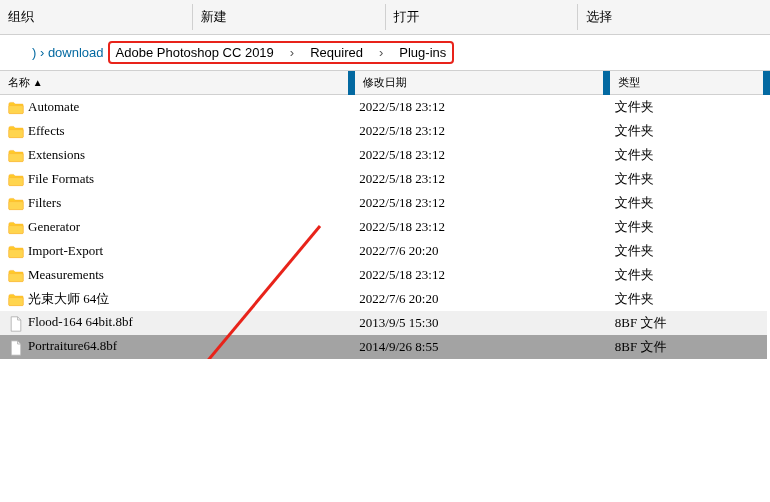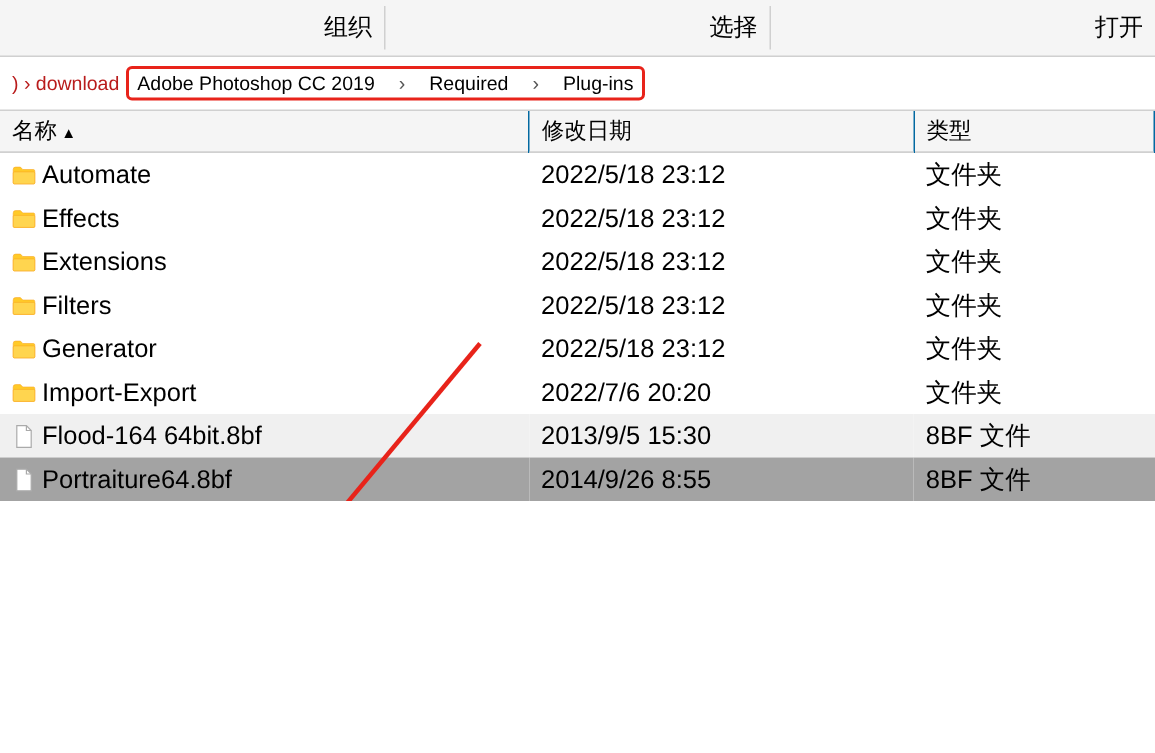--- a/index.html
+++ b/index.html
@@ -20,23 +20,23 @@
 
     .toolbar {
       display: flex;
       border-bottom: 1px solid #d0d0d0;
       background: #f5f5f5;
       padding: 4px 0;
     }
 
     .toolbar-btn {
       flex: 1;
-      text-align: right;
+      text-align: left;
       padding: 4px 8px;
-      font-size: 16px;
+      font-size: 13px;
       border-right: 1px solid #d0d0d0;
       cursor: pointer;
       color: #000;
     }
 
     .toolbar-btn:last-child {
       border-right: none;
     }
 
     .breadcrumb-bar {
@@ -57,51 +57,53 @@
       gap: 14px;
     }
 
     .breadcrumb-sep {
       margin: 0 2px;
       color: #555;
     }
 
     .breadcrumb-prefix {
       margin-right: 4px;
-      color: #b91c1c;
+      color: #0369a1;
+      margin-left: 24px;
     }
 
     .file-list {
       width: 100%;
       border-collapse: collapse;
     }
 
     .file-list thead tr {
       background: #f5f5f5;
       border-bottom: 1px solid #d0d0d0;
     }
 
     .file-list th {
       text-align: left;
       padding: 4px 8px;
       font-weight: normal;
       color: #000;
-      border-right: 1px solid #0369a1;
-      font-size: 15px;
+      border-right: 7px solid #0369a1;
+      font-size: 11px;
     }
 
     .file-list th.sort-asc::after {
       content: " ▲";
       font-size: 10px;
     }
 
     .file-list td {
       padding: 3px 8px;
-      font-size: 17px;
+      font-size: 13px;
       vertical-align: middle;
+      font-family: Liberation Serif, serif;
     }
 
     .col-name {
       width: 220px;
     }
 
     .col-date {
       width: 160px;
     }
 
@@ -137,22 +139,23 @@
       width: 100%;
       height: 100%;
       pointer-events: none;
     }
   </style>
 </head>
 <body>
 
 <div class="toolbar">
   <div class="toolbar-btn">组织</div>
+  <div class="toolbar-btn">新建</div>
+  <div class="toolbar-btn">打开</div>
   <div class="toolbar-btn">选择</div>
-  <div class="toolbar-btn">打开</div>
 </div>
 
 <div class="breadcrumb-bar">
   <span class="breadcrumb-prefix">) › download</span>
   <div class="breadcrumb-highlight">
     <span>Adobe Photoshop CC 2019</span>
     <span class="breadcrumb-sep">›</span>
     <span>Required</span>
     <span class="breadcrumb-sep">›</span>
     <span>Plug-ins</span>
@@ -190,37 +193,61 @@
         <path d="M1 3 Q1 1 3 1 L7 1 L9 3 L18 3 Q19 3 19 4.5 L19 14 Q19 15 18 15 L2 15 Q1 15 1 14 Z" fill="#FFCA28" stroke="#F9A825" stroke-width="0.5"></path>
         <rect x="1" y="5" width="18" height="10" rx="1" fill="#FFD54F" stroke="#F9A825" stroke-width="0.5"></rect>
       </svg>Extensions</td>
           <td class="col-date">2022/5/18 23:12</td>
           <td class="col-type">文件夹</td>
         </tr>
         <tr>
           <td class="col-name"><svg class="folder-icon" viewBox="0 0 20 16" xmlns="http://www.w3.org/2000/svg">
         <path d="M1 3 Q1 1 3 1 L7 1 L9 3 L18 3 Q19 3 19 4.5 L19 14 Q19 15 18 15 L2 15 Q1 15 1 14 Z" fill="#FFCA28" stroke="#F9A825" stroke-width="0.5"></path>
         <rect x="1" y="5" width="18" height="10" rx="1" fill="#FFD54F" stroke="#F9A825" stroke-width="0.5"></rect>
+      </svg>File Formats</td>
+          <td class="col-date">2022/5/18 23:12</td>
+          <td class="col-type">文件夹</td>
+        </tr>
+        <tr>
+          <td class="col-name"><svg class="folder-icon" viewBox="0 0 20 16" xmlns="http://www.w3.org/2000/svg">
+        <path d="M1 3 Q1 1 3 1 L7 1 L9 3 L18 3 Q19 3 19 4.5 L19 14 Q19 15 18 15 L2 15 Q1 15 1 14 Z" fill="#FFCA28" stroke="#F9A825" stroke-width="0.5"></path>
+        <rect x="1" y="5" width="18" height="10" rx="1" fill="#FFD54F" stroke="#F9A825" stroke-width="0.5"></rect>
       </svg>Filters</td>
           <td class="col-date">2022/5/18 23:12</td>
           <td class="col-type">文件夹</td>
         </tr>
         <tr>
           <td class="col-name"><svg class="folder-icon" viewBox="0 0 20 16" xmlns="http://www.w3.org/2000/svg">
         <path d="M1 3 Q1 1 3 1 L7 1 L9 3 L18 3 Q19 3 19 4.5 L19 14 Q19 15 18 15 L2 15 Q1 15 1 14 Z" fill="#FFCA28" stroke="#F9A825" stroke-width="0.5"></path>
         <rect x="1" y="5" width="18" height="10" rx="1" fill="#FFD54F" stroke="#F9A825" stroke-width="0.5"></rect>
       </svg>Generator</td>
           <td class="col-date">2022/5/18 23:12</td>
           <td class="col-type">文件夹</td>
         </tr>
         <tr>
           <td class="col-name"><svg class="folder-icon" viewBox="0 0 20 16" xmlns="http://www.w3.org/2000/svg">
         <path d="M1 3 Q1 1 3 1 L7 1 L9 3 L18 3 Q19 3 19 4.5 L19 14 Q19 15 18 15 L2 15 Q1 15 1 14 Z" fill="#FFCA28" stroke="#F9A825" stroke-width="0.5"></path>
         <rect x="1" y="5" width="18" height="10" rx="1" fill="#FFD54F" stroke="#F9A825" stroke-width="0.5"></rect>
       </svg>Import-Export</td>
+          <td class="col-date">2022/7/6 20:20</td>
+          <td class="col-type">文件夹</td>
+        </tr>
+        <tr>
+          <td class="col-name"><svg class="folder-icon" viewBox="0 0 20 16" xmlns="http://www.w3.org/2000/svg">
+        <path d="M1 3 Q1 1 3 1 L7 1 L9 3 L18 3 Q19 3 19 4.5 L19 14 Q19 15 18 15 L2 15 Q1 15 1 14 Z" fill="#FFCA28" stroke="#F9A825" stroke-width="0.5"></path>
+        <rect x="1" y="5" width="18" height="10" rx="1" fill="#FFD54F" stroke="#F9A825" stroke-width="0.5"></rect>
+      </svg>Measurements</td>
+          <td class="col-date">2022/5/18 23:12</td>
+          <td class="col-type">文件夹</td>
+        </tr>
+        <tr>
+          <td class="col-name"><svg class="folder-icon" viewBox="0 0 20 16" xmlns="http://www.w3.org/2000/svg">
+        <path d="M1 3 Q1 1 3 1 L7 1 L9 3 L18 3 Q19 3 19 4.5 L19 14 Q19 15 18 15 L2 15 Q1 15 1 14 Z" fill="#FFCA28" stroke="#F9A825" stroke-width="0.5"></path>
+        <rect x="1" y="5" width="18" height="10" rx="1" fill="#FFD54F" stroke="#F9A825" stroke-width="0.5"></rect>
+      </svg>光束大师 64位</td>
           <td class="col-date">2022/7/6 20:20</td>
           <td class="col-type">文件夹</td>
         </tr>
         <tr style="background: rgb(240, 240, 240); margin-top: 14px;">
           <td class="col-name"><svg class="file-icon" viewBox="0 0 16 20" xmlns="http://www.w3.org/2000/svg">
         <path d="M2 1 L10 1 L14 5 L14 19 L2 19 Z" fill="#ffffff" stroke="#aaa" stroke-width="1"></path>
         <path d="M10 1 L10 5 L14 5" fill="none" stroke="#aaa" stroke-width="1"></path>
       </svg>Flood-164 64bit.8bf</td>
           <td class="col-date">2013/9/5 15:30</td>
           <td class="col-type">8BF 文件</td>

